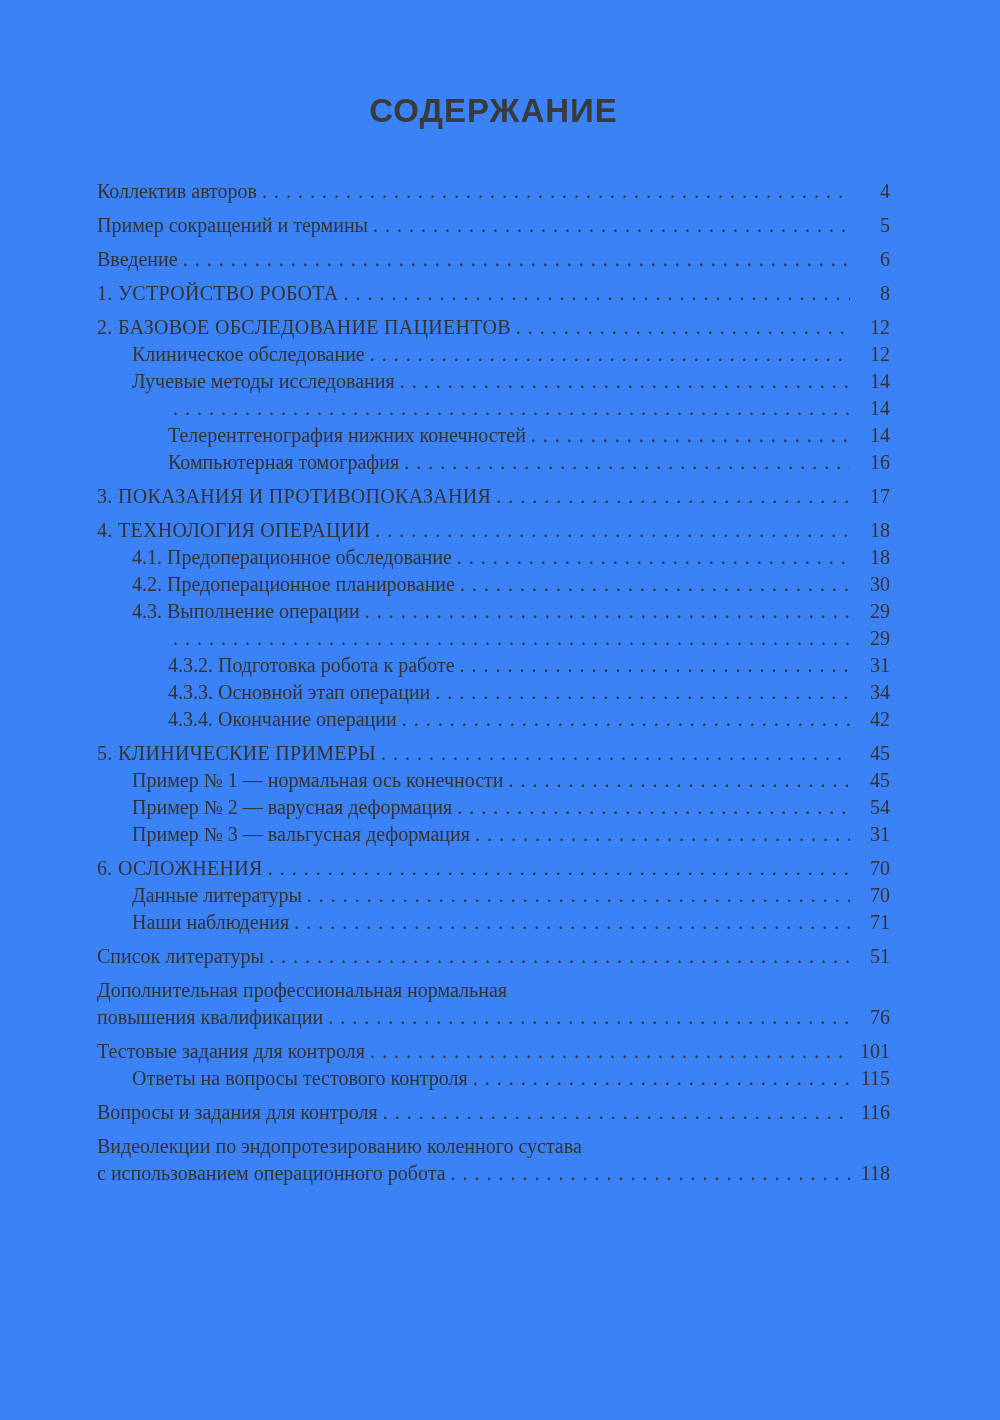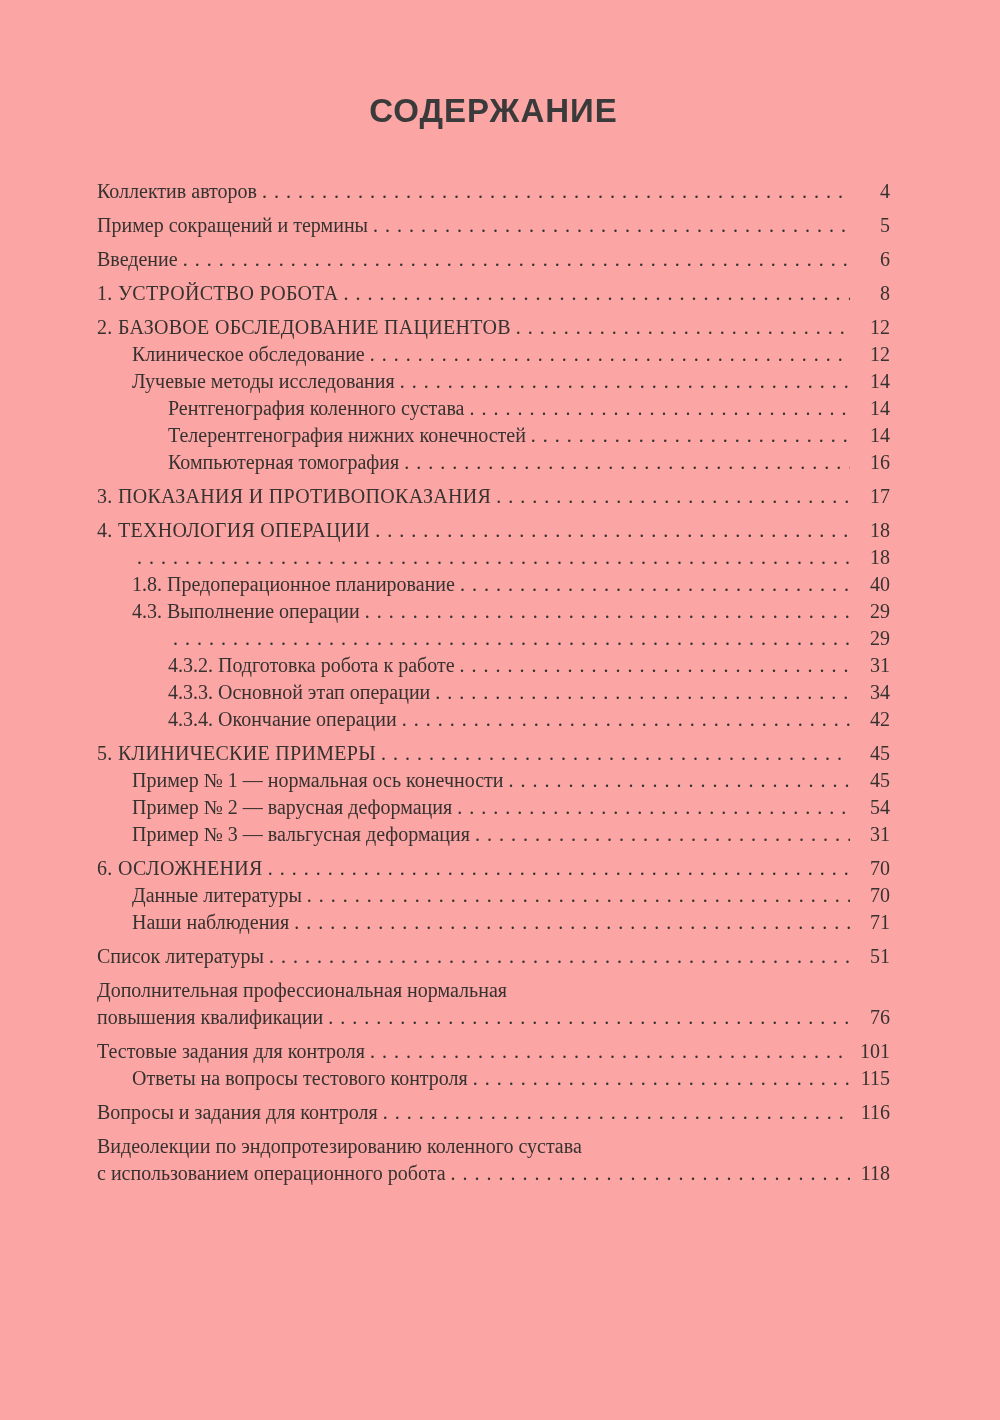--- a/index.html
+++ b/index.html
@@ -4,21 +4,21 @@
 <style>
   html, body {
     margin: 0;
     padding: 0;
     background: #ffffff;
   }
   .page {
     position: relative;
     width: 1000px;
     height: 1420px;
-    background: #fca5a5;
+    background: #3b82f6;
     box-sizing: border-box;
     padding: 92px 110px 0 97px;
     font-family: "Liberation Serif", serif;
     color: #35322f;
     overflow: hidden;
   }
   .toc-title {
     font-family: "Liberation Sans", sans-serif;
     font-weight: 700;
     font-size: 33px;
@@ -105,21 +105,20 @@
       </div>
       <div class="entry level1">
         <div class="line">
           <span class="txt">Лучевые методы исследования</span>
           <span class="dots">. . . . . . . . . . . . . . . . . . . . . . . . . . . . . . . . . . . . . . . . . . . . . . . . . . . . . . . . . . . . . . . . . . . . . . . . . . . . . . . . . . . . . . . . . . . . . . . . . . . . . . . . . . . . . . . . . . . . . . . . </span>
           <span class="pageno">14</span>
         </div>
       </div>
       <div class="entry level2">
         <div class="line">
-          <span class="txt">Рентгенография коленного сустава</span>
           <span class="dots">. . . . . . . . . . . . . . . . . . . . . . . . . . . . . . . . . . . . . . . . . . . . . . . . . . . . . . . . . . . . . . . . . . . . . . . . . . . . . . . . . . . . . . . . . . . . . . . . . . . . . . . . . . . . . . . . . . . . . . . . </span>
           <span class="pageno">14</span>
         </div>
       </div>
       <div class="entry level2">
         <div class="line">
           <span class="txt">Телерентгенография нижних конечностей</span>
           <span class="dots">. . . . . . . . . . . . . . . . . . . . . . . . . . . . . . . . . . . . . . . . . . . . . . . . . . . . . . . . . . . . . . . . . . . . . . . . . . . . . . . . . . . . . . . . . . . . . . . . . . . . . . . . . . . . . . . . . . . . . . . . </span>
           <span class="pageno">14</span>
         </div>
@@ -140,29 +139,30 @@
       </div>
       <div class="entry level0 caps">
         <div class="line">
           <span class="txt">4. ТЕХНОЛОГИЯ ОПЕРАЦИИ</span>
           <span class="dots">. . . . . . . . . . . . . . . . . . . . . . . . . . . . . . . . . . . . . . . . . . . . . . . . . . . . . . . . . . . . . . . . . . . . . . . . . . . . . . . . . . . . . . . . . . . . . . . . . . . . . . . . . . . . . . . . . . . . . . . . </span>
           <span class="pageno">18</span>
         </div>
       </div>
       <div class="entry level1">
         <div class="line">
+          <span class="txt">4.1. Предоперационное обследование</span>
           <span class="dots">. . . . . . . . . . . . . . . . . . . . . . . . . . . . . . . . . . . . . . . . . . . . . . . . . . . . . . . . . . . . . . . . . . . . . . . . . . . . . . . . . . . . . . . . . . . . . . . . . . . . . . . . . . . . . . . . . . . . . . . . </span>
           <span class="pageno">18</span>
         </div>
       </div>
       <div class="entry level1">
         <div class="line">
-          <span class="txt">1.8. Предоперационное планирование</span>
-          <span class="dots">. . . . . . . . . . . . . . . . . . . . . . . . . . . . . . . . . . . . . . . . . . . . . . . . . . . . . . . . . . . . . . . . . . . . . . . . . . . . . . . . . . . . . . . . . . . . . . . . . . . . . . . . . . . . . . . . . . . . . . . . </span>
-          <span class="pageno">40</span>
+          <span class="txt">4.2. Предоперационное планирование</span>
+          <span class="dots">. . . . . . . . . . . . . . . . . . . . . . . . . . . . . . . . . . . . . . . . . . . . . . . . . . . . . . . . . . . . . . . . . . . . . . . . . . . . . . . . . . . . . . . . . . . . . . . . . . . . . . . . . . . . . . . . . . . . . . . . </span>
+          <span class="pageno">30</span>
         </div>
       </div>
       <div class="entry level1">
         <div class="line">
           <span class="txt">4.3. Выполнение операции</span>
           <span class="dots">. . . . . . . . . . . . . . . . . . . . . . . . . . . . . . . . . . . . . . . . . . . . . . . . . . . . . . . . . . . . . . . . . . . . . . . . . . . . . . . . . . . . . . . . . . . . . . . . . . . . . . . . . . . . . . . . . . . . . . . . </span>
           <span class="pageno">29</span>
         </div>
       </div>
       <div class="entry level2">

